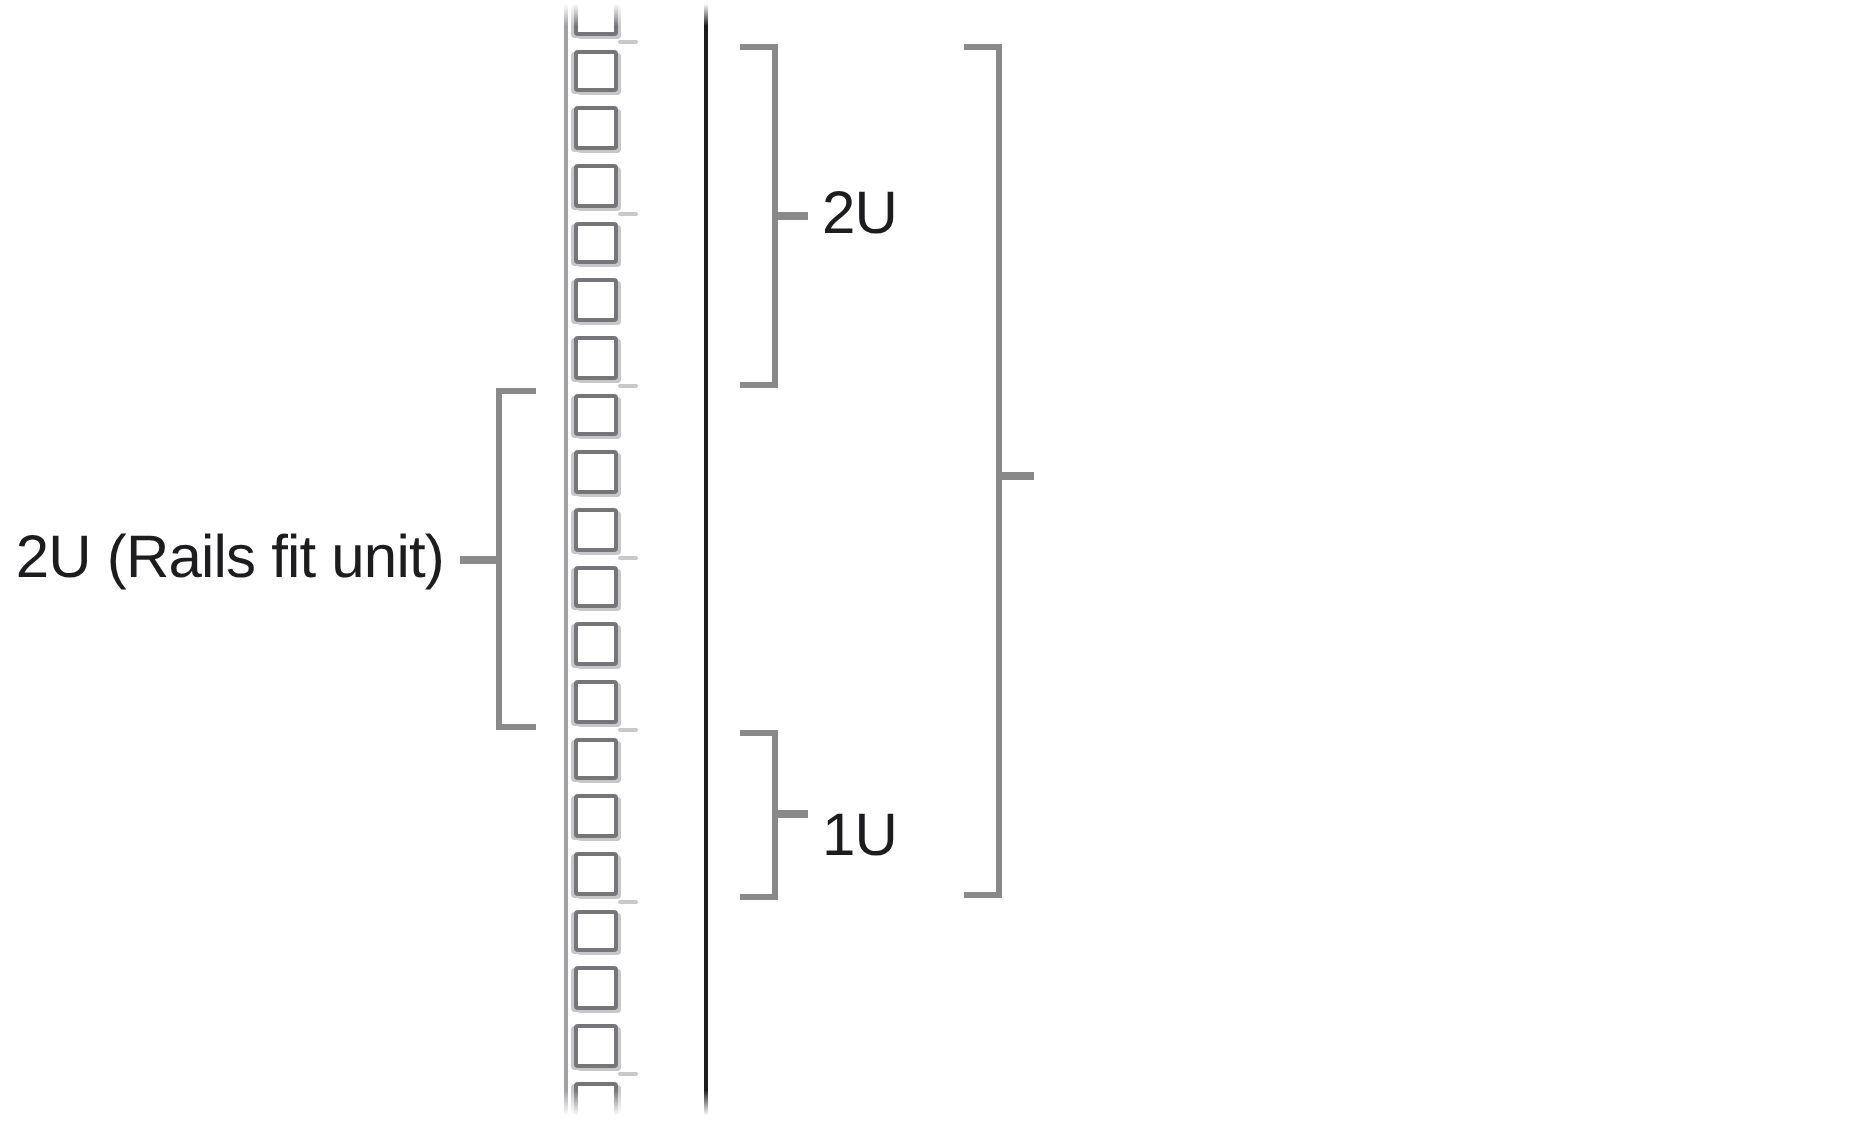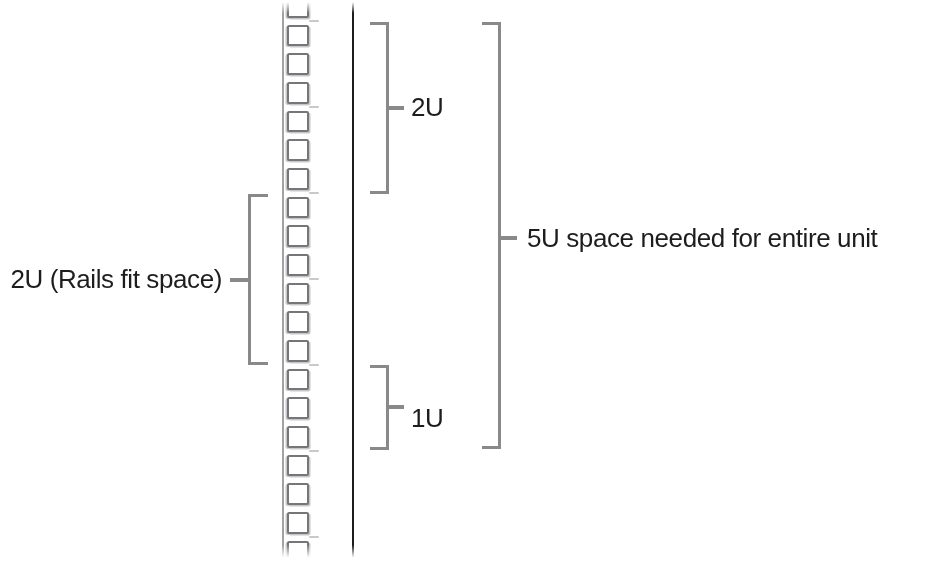--- a/index.html
+++ b/index.html
@@ -93,21 +93,21 @@
   }
   .dash-left { left: 229.5px; top: 278px;   width: 18px;   }
   .dash-2u   { left: 388px;   top: 106.2px; width: 15.5px; }
   .dash-1u   { left: 388px;   top: 405.3px; width: 15.5px; }
   .dash-5u   { left: 500px;   top: 236.3px; width: 16.5px; }
 
   
   .label {
     position: absolute;
     color: var(--text, #1d1d1f);
-    font-size: 26px;
+    font-size: 30px;
     letter-spacing: -0.4px;
     white-space: nowrap;
     transform: translateY(-52%);
     line-height: 1;
   }
   .label-left { left: 0;     top: 279.5px; width: 222px; text-align: right; }
   .label-2u   { left: 411px; top: 108px; }
   .label-1u   { left: 411px; top: 407px; margin-top: 12px; }
   .label-5u   { left: 527px; top: 238.5px; }
 </style>
@@ -147,27 +147,26 @@
       <div class="tick" style="left: 309px; top: 363.8px; width: 9.5px;"></div>
       <div class="tick" style="left: 309px; top: 449.8px; width: 9.5px;"></div>
       <div class="tick" style="left: 309px; top: 535.8px; width: 9.5px;"></div>
     </div>
   <div class="post-line"></div>
   <div class="fade fade-top"></div>
   <div class="fade fade-bottom"></div>
 
   <div class="bracket open-right bracket-left"></div>
   <div class="dash dash-left"></div>
-  <div class="label label-left">2U (Rails fit space)</div>
+  <div class="label label-left">2U (Rails fit unit)</div>
 
   <div class="bracket open-left bracket-2u"></div>
   <div class="dash dash-2u"></div>
   <div class="label label-2u">2U</div>
 
   <div class="bracket open-left bracket-1u"></div>
   <div class="dash dash-1u"></div>
   <div class="label label-1u">1U</div>
 
   <div class="bracket open-left bracket-5u"></div>
   <div class="dash dash-5u"></div>
-  <div class="label label-5u">5U space needed for entire unit</div>
 
 </div>
 
 </body></html>

